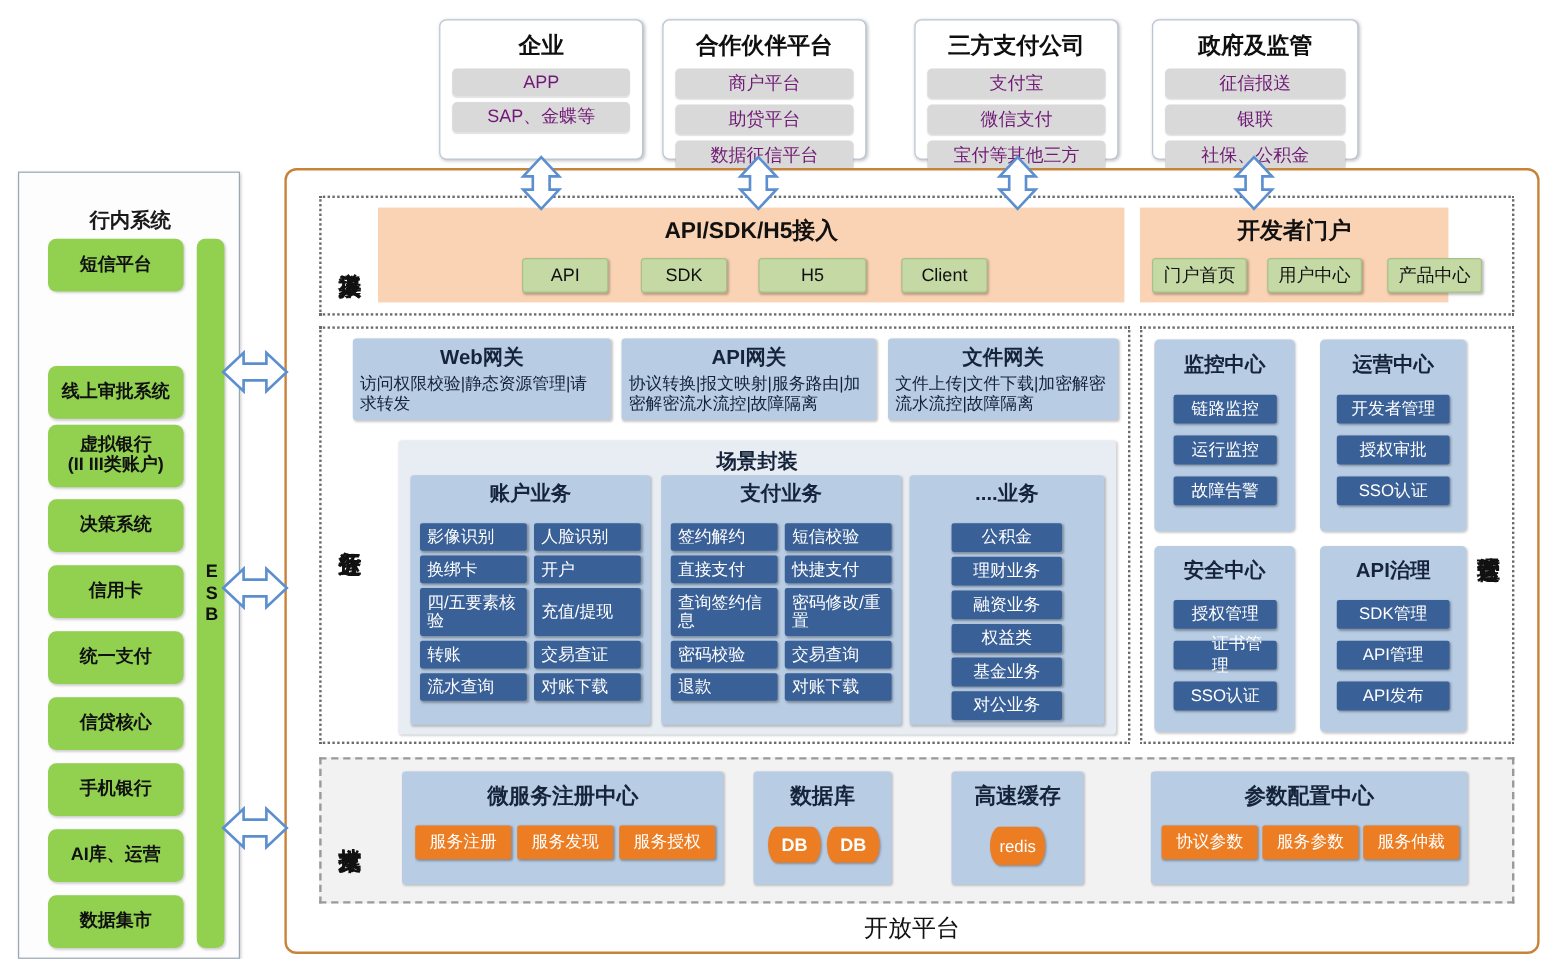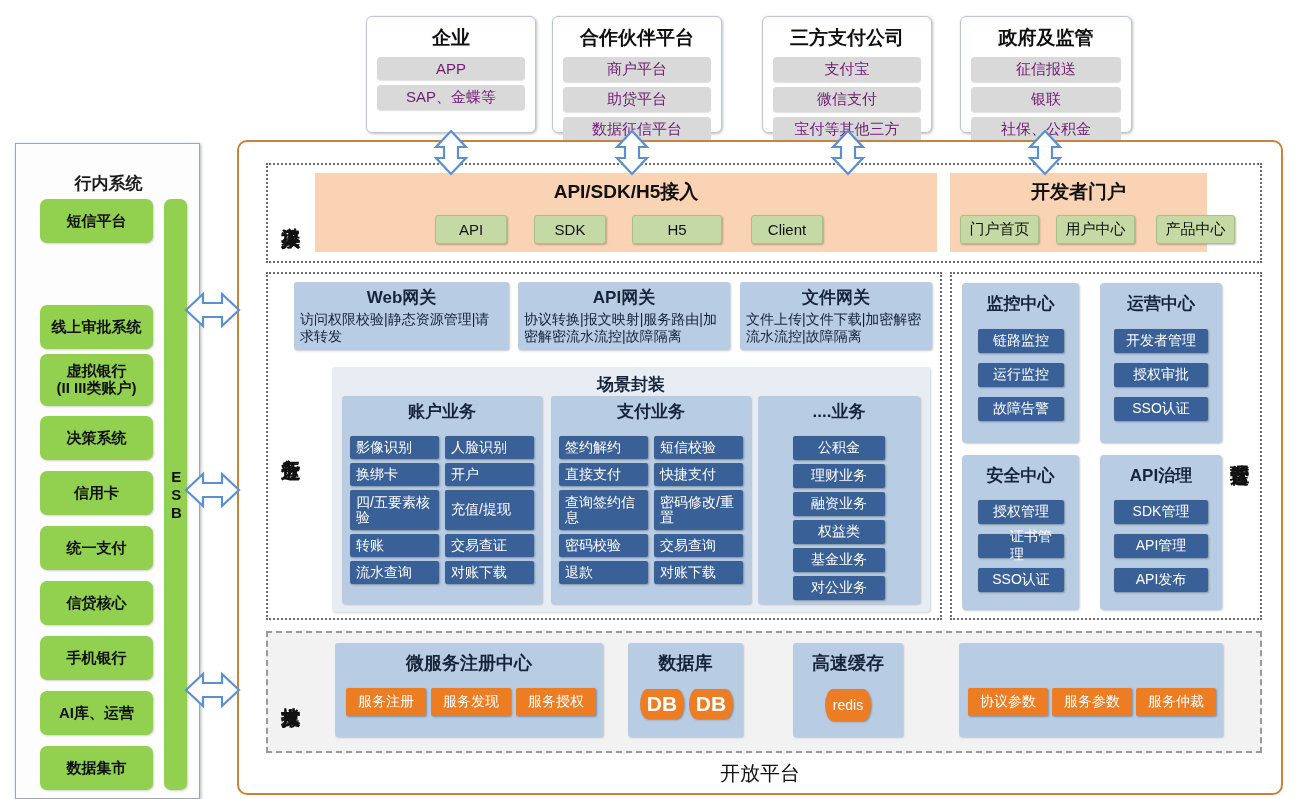--- a/index.html
+++ b/index.html
@@ -109,21 +109,21 @@
 
   
   .techbox{background:#b8cce4;border-radius:3px;box-shadow:1px 1px 2px rgba(0,0,0,.2);}
   .techbox .tbtitle{font-weight:bold;font-size:18px;text-align:center;color:#16243b;}
   .orangechip{
     background:#ed7d23;color:#fff;font-size:14px;border-radius:2px;
     box-shadow:1px 1px 2px rgba(0,0,0,.3);
     display:flex;align-items:center;justify-content:center;
   }
   .cyl{
-    background:#ed7d23;color:#fff;font-size:21px;font-weight:bold;
+    background:#ed7d23;color:#fff;font-size:15px;font-weight:bold;
     border-radius:10px/20px;
     box-shadow:1px 1px 2px rgba(0,0,0,.3);
     display:flex;align-items:center;justify-content:center;
   }
   .cyl.small{font-size:14px;font-weight:normal;}
 
   svg.ov{position:absolute;left:0;top:0;width:1299px;height:799px;pointer-events:none;}
 </style>
 </head>
 <body>
@@ -315,20 +315,21 @@
     <div class="abs cyl" style="left:12px;top:46px;width:44px;height:30px;">DB</div>
     <div class="abs cyl" style="left:61px;top:46px;width:44px;height:30px;">DB</div>
   </div>
 
   <div class="abs techbox" style="left:793px;top:643px;width:110px;height:94px;">
     <div class="tbtitle" style="margin-top:8px;">高速缓存</div>
     <div class="abs cyl small" style="left:32px;top:46px;width:46px;height:32px;">redis</div>
   </div>
 
   <div class="abs techbox" style="left:959px;top:643px;width:264px;height:94px;">
+    <div class="tbtitle" style="margin-top:8px;">参数配置中心</div>
     <div class="abs orangechip" style="left:9px;top:45px;width:80px;height:28px;">协议参数</div>
     <div class="abs orangechip" style="left:93px;top:45px;width:80px;height:28px;">服务参数</div>
     <div class="abs orangechip" style="left:177px;top:45px;width:80px;height:28px;">服务仲裁</div>
   </div>
 
   <svg class="ov" viewBox="0 0 1299 799">
 
     <g fill="#ffffff" stroke="#5b8fd0" stroke-width="2.2">
       <polygon points="451,131 466,147 458,147 458,158 466,158 451,174 436,158 444,158 444,147 436,147"></polygon>
       <polygon points="632,131 647,147 639,147 639,158 647,158 632,174 617,158 625,158 625,147 617,147"></polygon>

